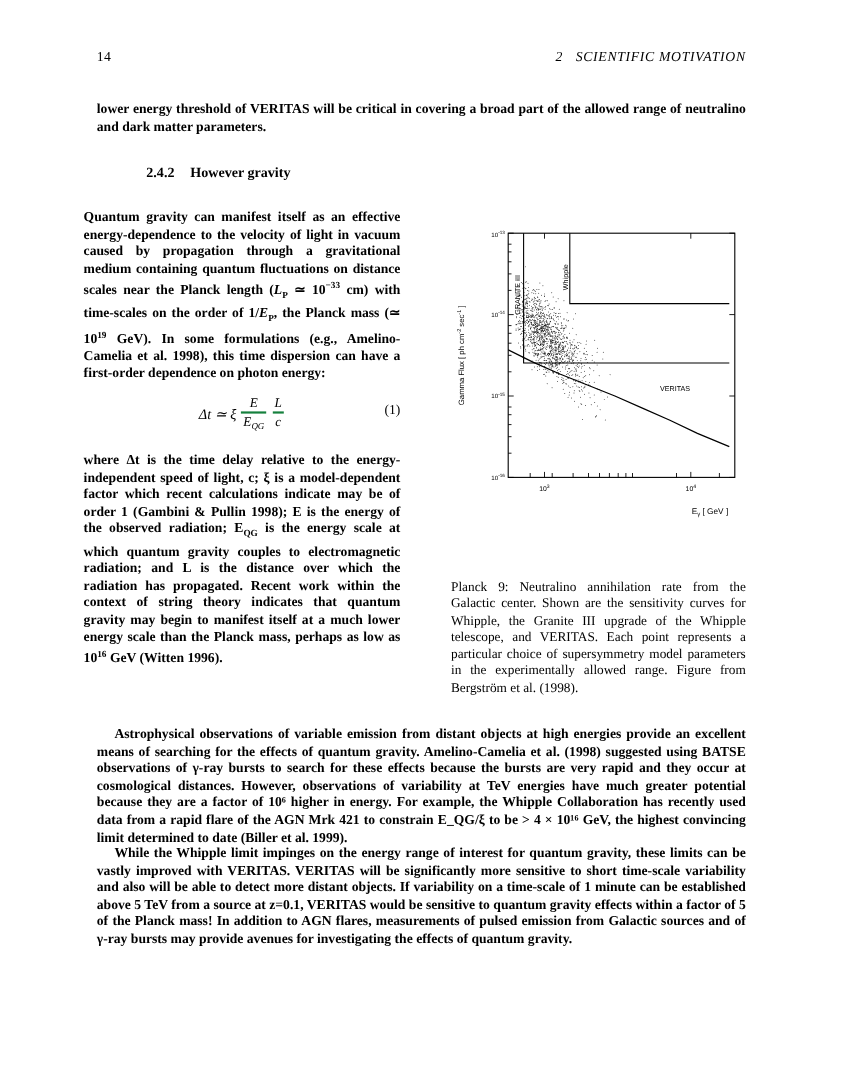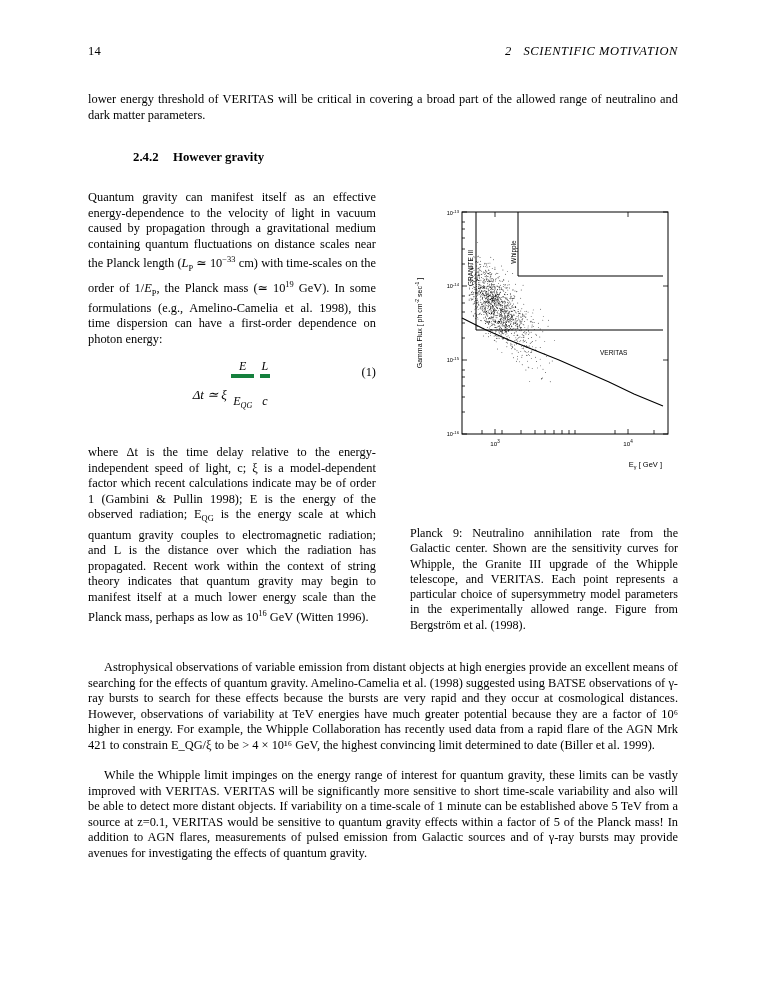--- a/index.html
+++ b/index.html
@@ -43,38 +43,38 @@
     font-style: italic;
     margin-right: 12px;
   }
   
   .col {
     position: absolute;
     font-size: 12.4px;
     line-height: 15.6px;
     text-align: justify;
   }
-  p { margin: 0; }
+  p { margin: 0; font-weight: bold; }
   .indent { text-indent: 16px; }
   .topblock {
     left: 88px;
     top: 92px;
     width: 590px;
   }
   .subhead {
     position: absolute;
     left: 88px;
     top: 150px;
     width: 590px;
     font-size: 12.8px;
     font-weight: bold;
   }
   .subhead .num { display: inline-block; width: 40px; margin-left: 45px; }
   .leftcol {
-    left: 88px;
+    left: 76px;
     top: 190px;
     width: 288px;
   }
   .eq {
     text-align: center;
     margin-top: 11px;
     margin-bottom: 15px;
     position: relative;
     font-size: 13px;
   }
@@ -85,21 +85,21 @@
     font-size: 12.4px;
   }
   .frac {
     display: inline-block;
     vertical-align: -0.55em;
     text-align: center;
     font-size: 12px;
     margin: 0 1px;
   }
   .frac .nm { display: block; padding: 0 2px; }
-  .frac .dn { display: block; border-top: 4px solid #15803d; padding: 16px 2px; }
+  .frac .dn { display: block; border-top: 2px solid #15803d; padding: 0 2px; }
   .ital { font-style: italic; }
   sub { font-size: 0.68em; }
   sup { font-size: 0.68em; }
   .caption {
     position: absolute;
     left: 410px;
     top: 526px;
     width: 268px;
     font-size: 12.1px;
     line-height: 15.3px;

